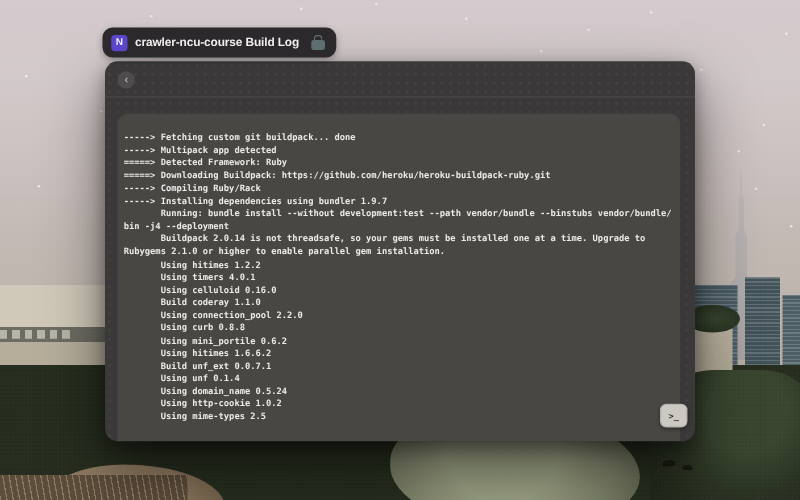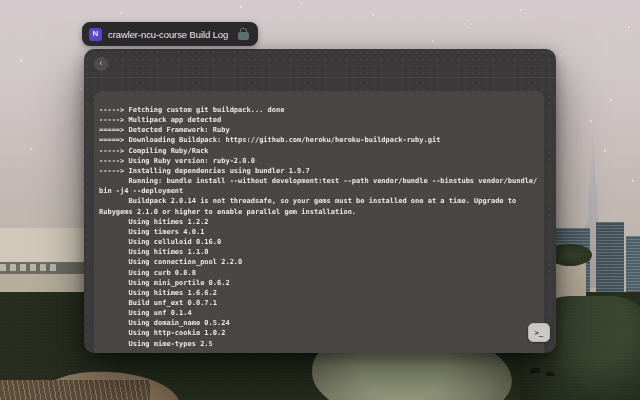--- a/index.html
+++ b/index.html
@@ -52,21 +52,21 @@
   .bird.two { left:546px; top:372px; width:8px; height:4px; transform:rotate(4deg); }
   .haze { position:absolute; inset:0; background:linear-gradient(180deg,rgba(238,228,230,0.28),rgba(238,228,230,0) 45%); }
   .grain { position:absolute; inset:0; opacity:.5;
     background-image:radial-gradient(rgba(255,255,255,0.06) 0.5px,transparent 0.6px); background-size:3px 3px; }
 
   
   .tab { position:absolute; left:82px; top:22px; height:24px; z-index:3; display:flex; align-items:center;
     gap:6px; padding:0 8px 0 7px; background:#2b292b; border-radius:8px; box-shadow:0 2px 6px rgba(0,0,0,0.3); cursor:default; }
   .favicon { width:13px; height:13px; border-radius:3px; background:#5b46c9; color:#efeaff; font-size:8px;
     font-weight:bold; display:flex; align-items:center; justify-content:center; line-height:1; }
-  .tab-title { color:#f0eeee; font-size:9.5px; font-weight:400; letter-spacing:-0.1px; white-space:nowrap; }
+  .tab-title { color:#f0eeee; font-size:9.5px; font-weight:700; letter-spacing:-0.1px; white-space:nowrap; }
   .lock { position:relative; width:11px; height:8px; background:#5e6f70; border-radius:2px; margin:3px 1px 0 4px; }
   .lock::before { content:''; position:absolute; top:-4px; left:2px; width:5px; height:5px;
     border:1.5px solid #5e6f70; border-bottom:none; border-radius:3px 3px 0 0; }
 
   
   .window { position:absolute; left:84px; top:49px; width:472px; height:304px; z-index:2;
     background:#3a3839; border-radius:10px; overflow:hidden;
     box-shadow:0 22px 48px rgba(0,0,0,0.5), 0 5px 14px rgba(0,0,0,0.35); }
   .win-header { position:relative; height:29px; border-bottom:1px solid rgba(255,255,255,0.08);
     background-image:radial-gradient(rgba(255,255,255,0.05) 1px,transparent 1.2px); background-size:7px 7px; }
@@ -123,30 +123,29 @@
     <div class="win-header">
       <div class="back-btn">‹</div>
     </div>
     <div class="win-body">
       <div class="log-panel">
           <div class="log-line">-----&gt; Fetching custom git buildpack... done</div>
           <div class="log-line">-----&gt; Multipack app detected</div>
           <div class="log-line">=====&gt; Detected Framework: Ruby</div>
           <div class="log-line">=====&gt; Downloading Buildpack: https://github.com/heroku/heroku-buildpack-ruby.git</div>
           <div class="log-line">-----&gt; Compiling Ruby/Rack</div>
-          <div class="log-line">-----&gt; Using Ruby version: ruby-2.0.0</div>
           <div class="log-line">-----&gt; Installing dependencies using bundler 1.9.7</div>
           <div class="log-line">       Running: bundle install --without development:test --path vendor/bundle --binstubs vendor/bundle/</div>
           <div class="log-line">bin -j4 --deployment</div>
           <div class="log-line">       Buildpack 2.0.14 is not threadsafe, so your gems must be installed one at a time. Upgrade to</div>
           <div class="log-line">Rubygems 2.1.0 or higher to enable parallel gem installation.</div>
           <div class="log-line">       Using hitimes 1.2.2</div>
           <div class="log-line">       Using timers 4.0.1</div>
           <div class="log-line">       Using celluloid 0.16.0</div>
-          <div class="log-line">       Using hitimes 1.1.0</div>
+          <div class="log-line">       Build coderay 1.1.0</div>
           <div class="log-line">       Using connection_pool 2.2.0</div>
           <div class="log-line">       Using curb 0.8.8</div>
           <div class="log-line">       Using mini_portile 0.6.2</div>
           <div class="log-line">       Using hitimes 1.6.6.2</div>
           <div class="log-line">       Build unf_ext 0.0.7.1</div>
           <div class="log-line">       Using unf 0.1.4</div>
           <div class="log-line">       Using domain_name 0.5.24</div>
           <div class="log-line">       Using http-cookie 1.0.2</div>
           <div class="log-line">       Using mime-types 2.5</div>
         </div>

